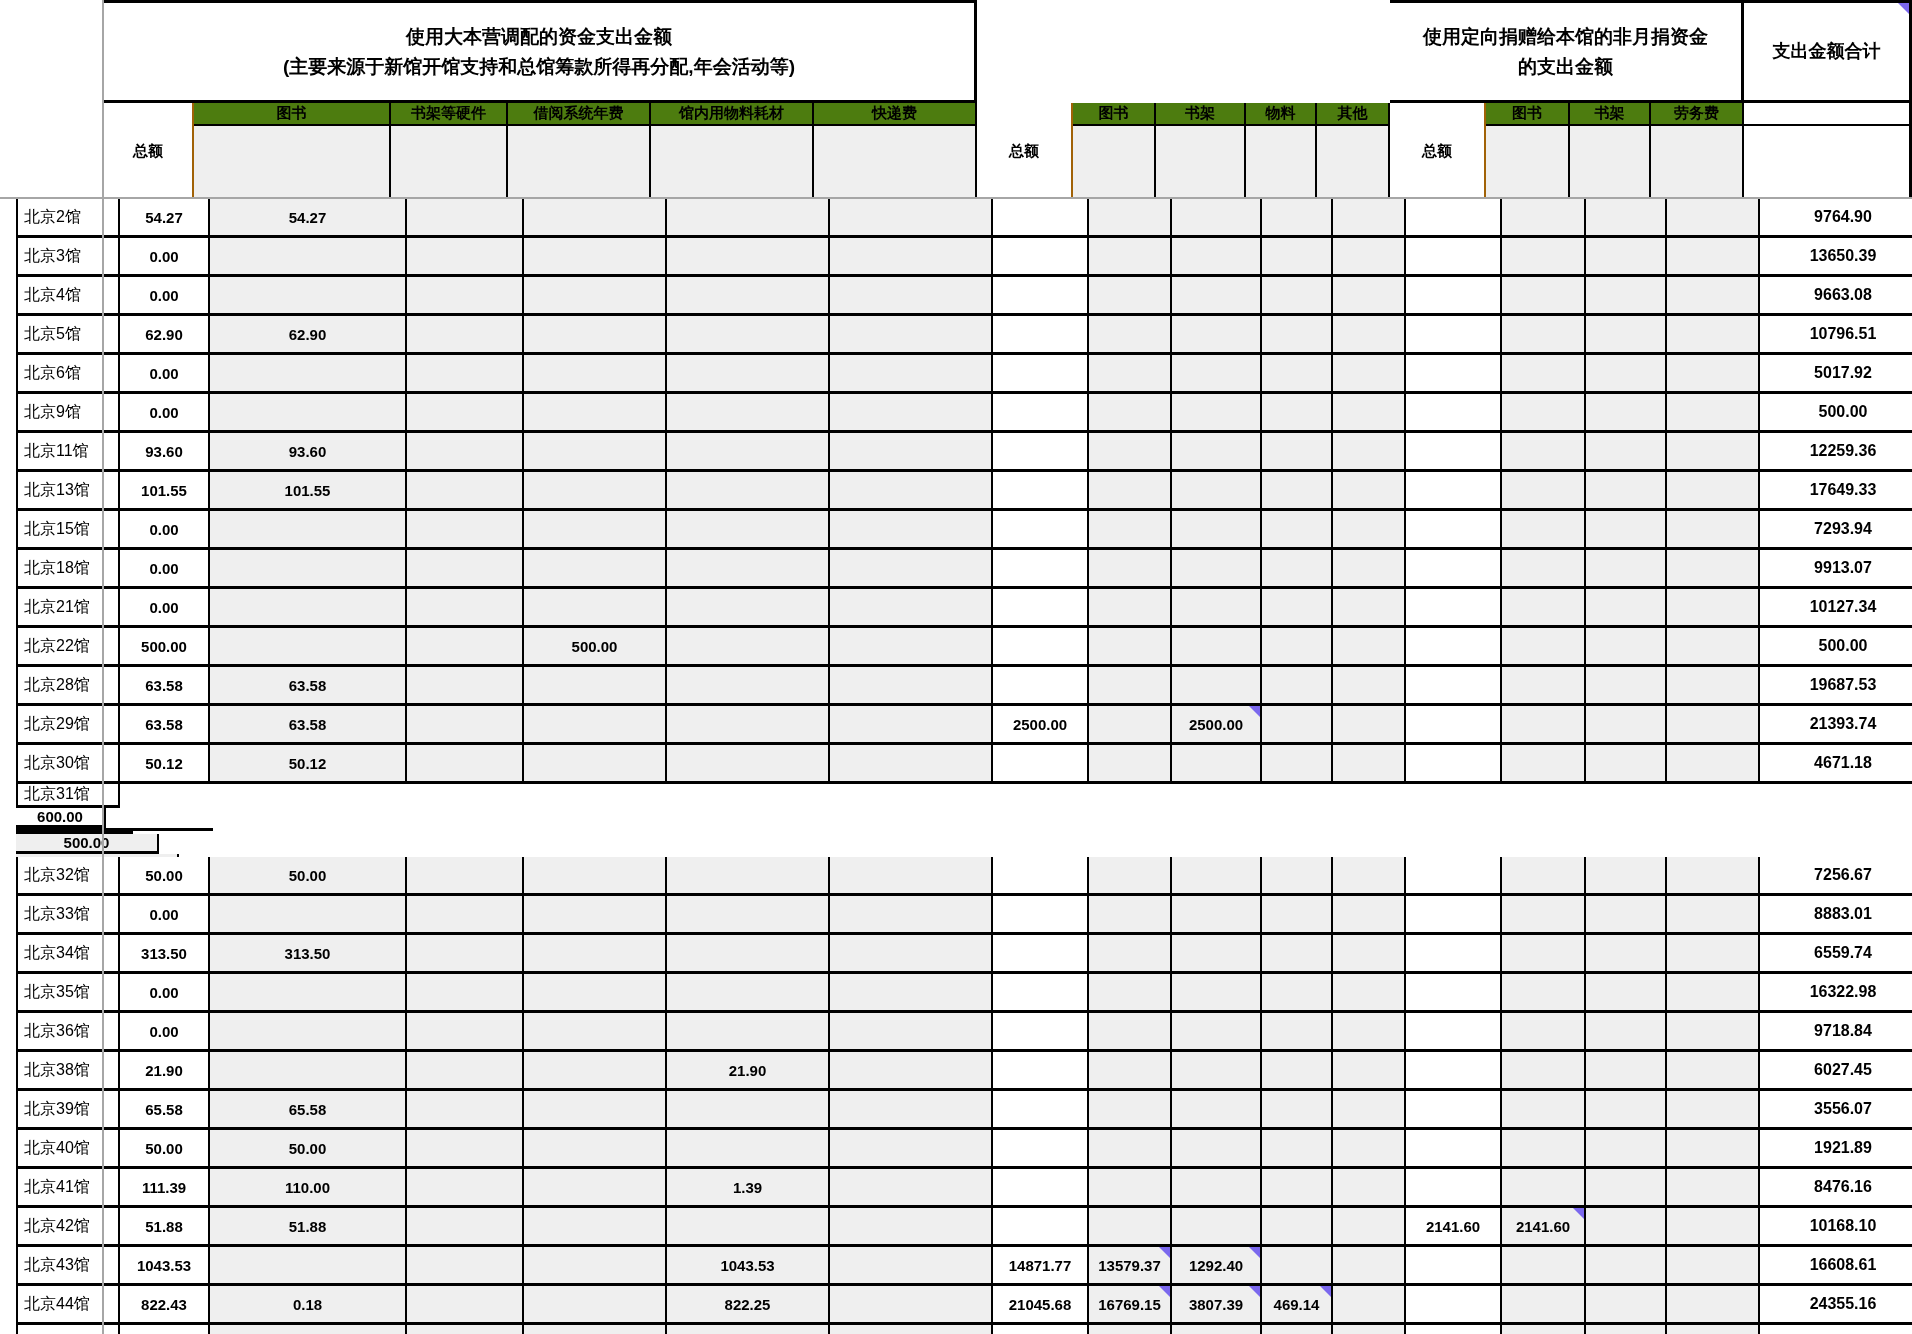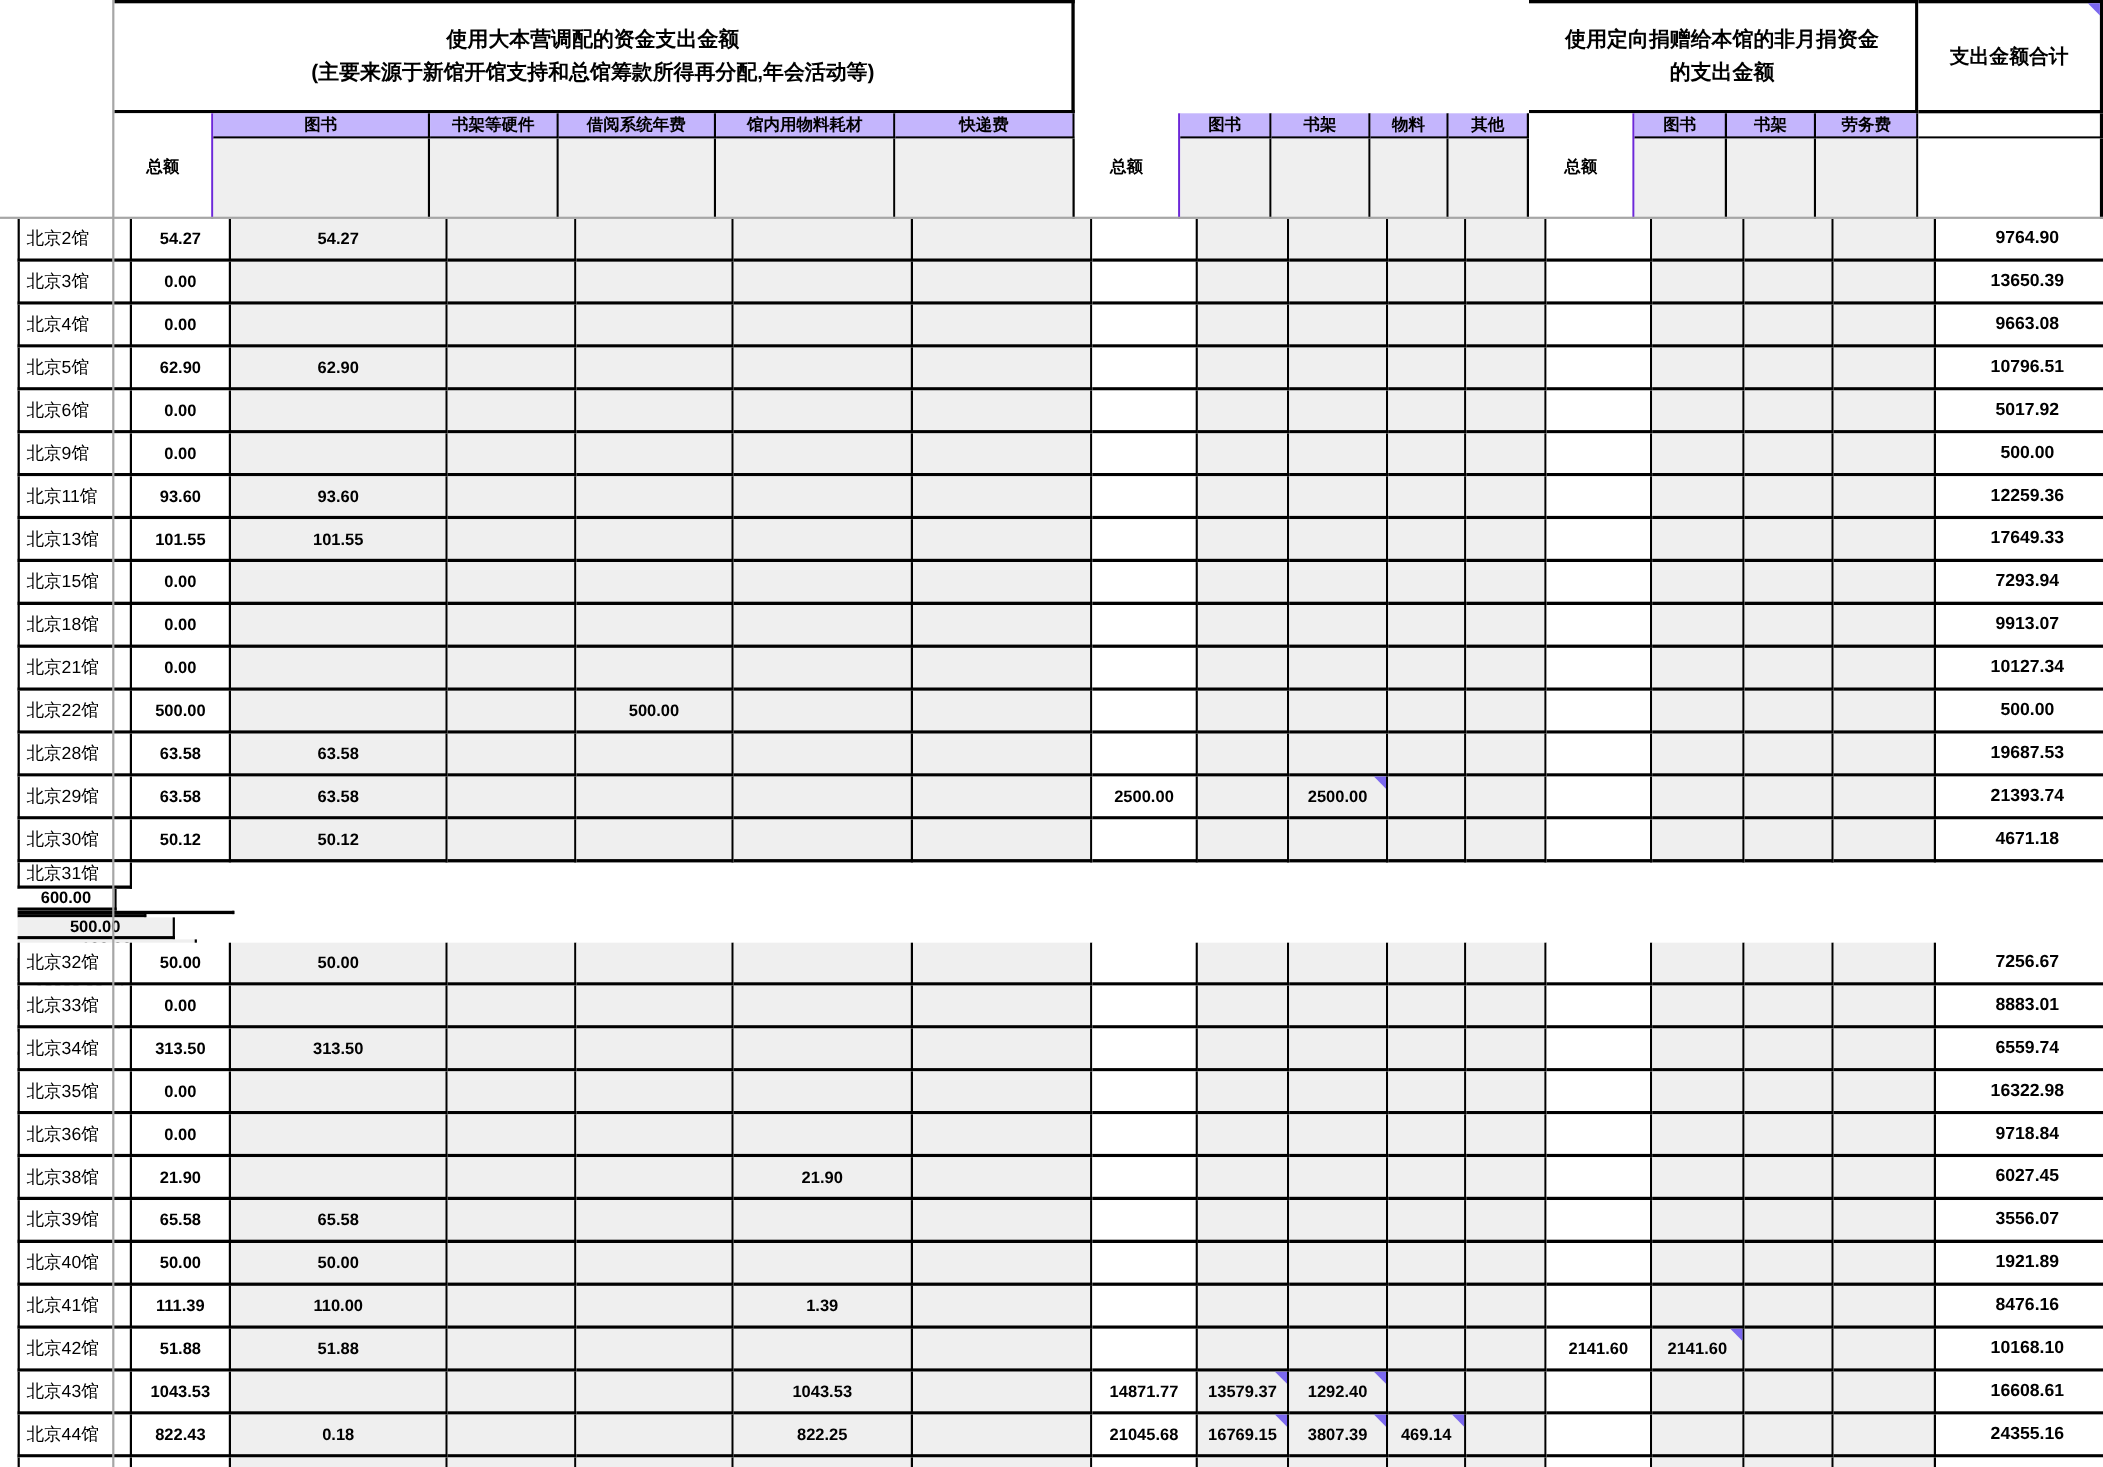--- a/index.html
+++ b/index.html
@@ -16,23 +16,23 @@
   .banhao{position:absolute;left:0;right:0;top:115px;bottom:0;
           border-top:3px solid #000;border-left:2px solid #000;
           display:flex;align-items:center;padding-left:6px;
           font-weight:700;font-size:16px;background:#fff;}
   .sec-title{grid-row:1;border-top:3px solid #000;border-bottom:3px solid #000;
              border-right:3px solid #000;background:#fff;
              display:flex;align-items:center;justify-content:center;text-align:center;
              font-weight:700;font-size:19px;line-height:1.55;white-space:pre-line;}
   .st1{grid-column:2/8}.st2{grid-column:8/13}.st3{grid-column:13/17}
   .stT{grid-column:17/18;font-size:18px;position:relative;}
-  .te{grid-row:2/4;background:#fff;border-right:2px solid #6d28d9;
+  .te{grid-row:2/4;background:#fff;border-right:2px solid #a16207;
       display:flex;align-items:center;justify-content:center;font-weight:700;font-size:15px;}
-  .lbl{grid-row:2;background:#c4b5fd;border-right:2px solid #000;border-bottom:2px solid #000;
+  .lbl{grid-row:2;background:#4d7c0f;border-right:2px solid #000;border-bottom:2px solid #000;
        display:flex;align-items:center;justify-content:center;font-weight:700;font-size:15px;}
   .lbl.white{background:#fff;}
   .sub{grid-row:3;background:#efefef;border-right:2px solid #000;}
   .sub.white{background:#fff;}
   .edge{border-right-width:3px !important;}
 
   
   .rows{width:1912px;}
   .r{display:flex;width:1912px;height:39px;margin-left:16px;}
   .r.tall{height:73px;flex-direction:column;}

